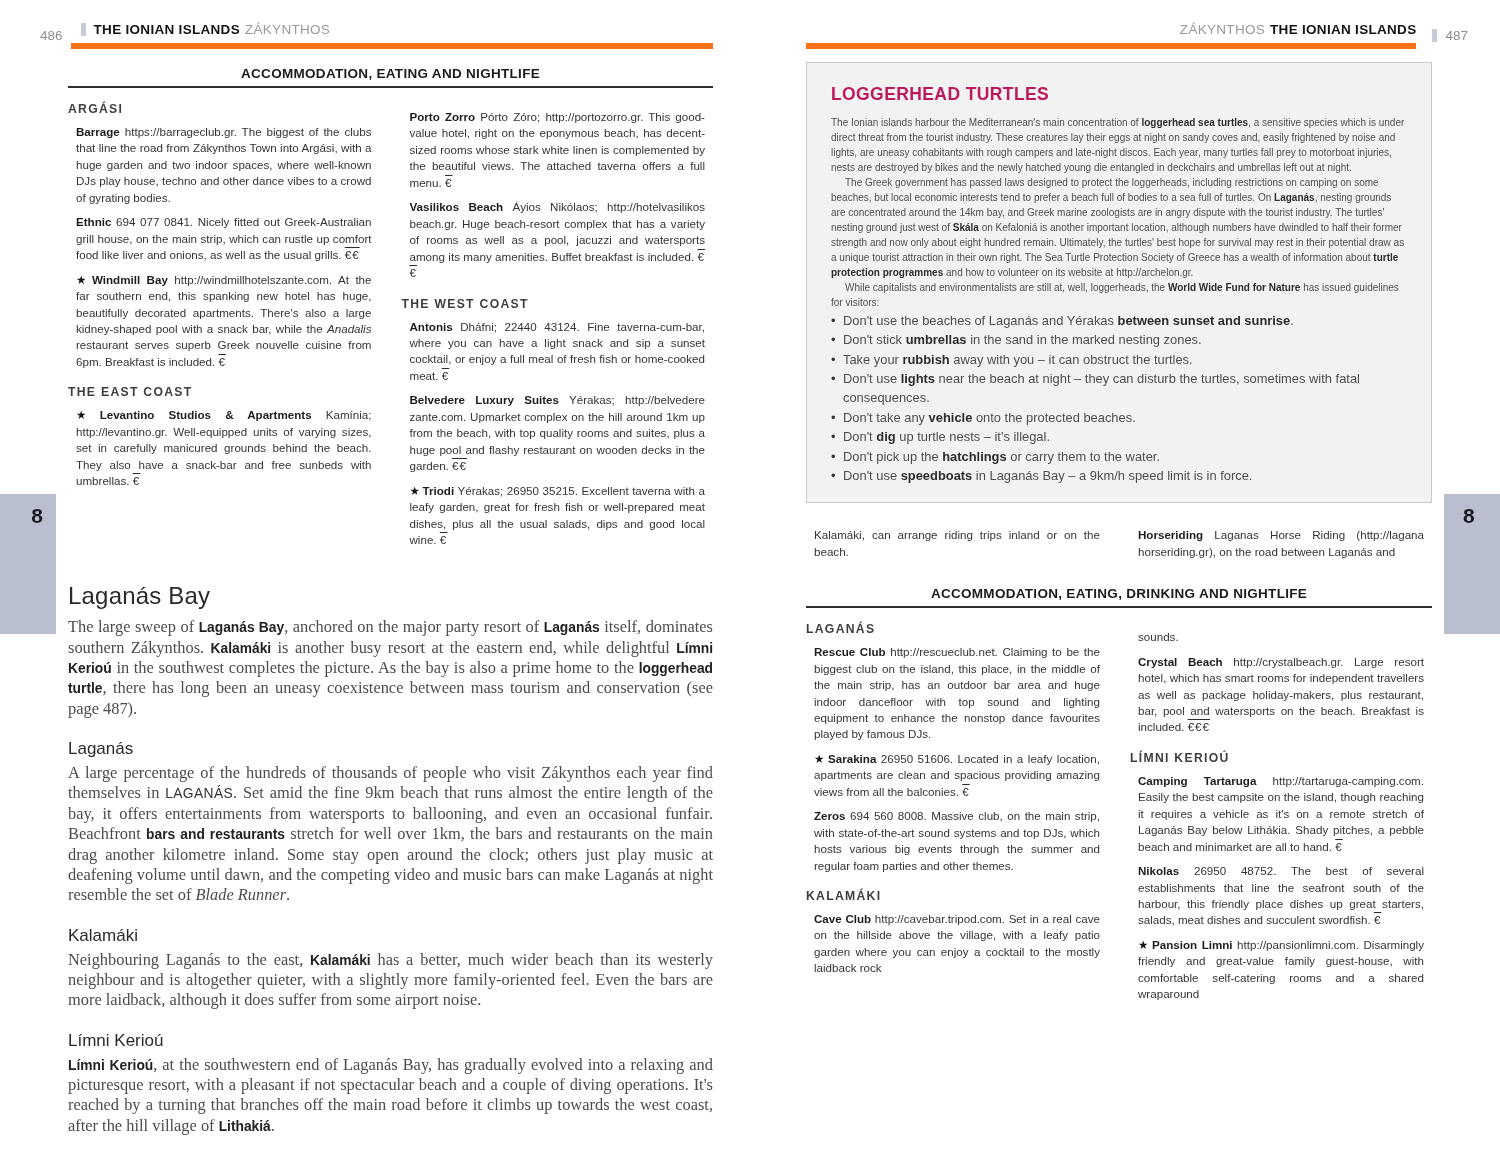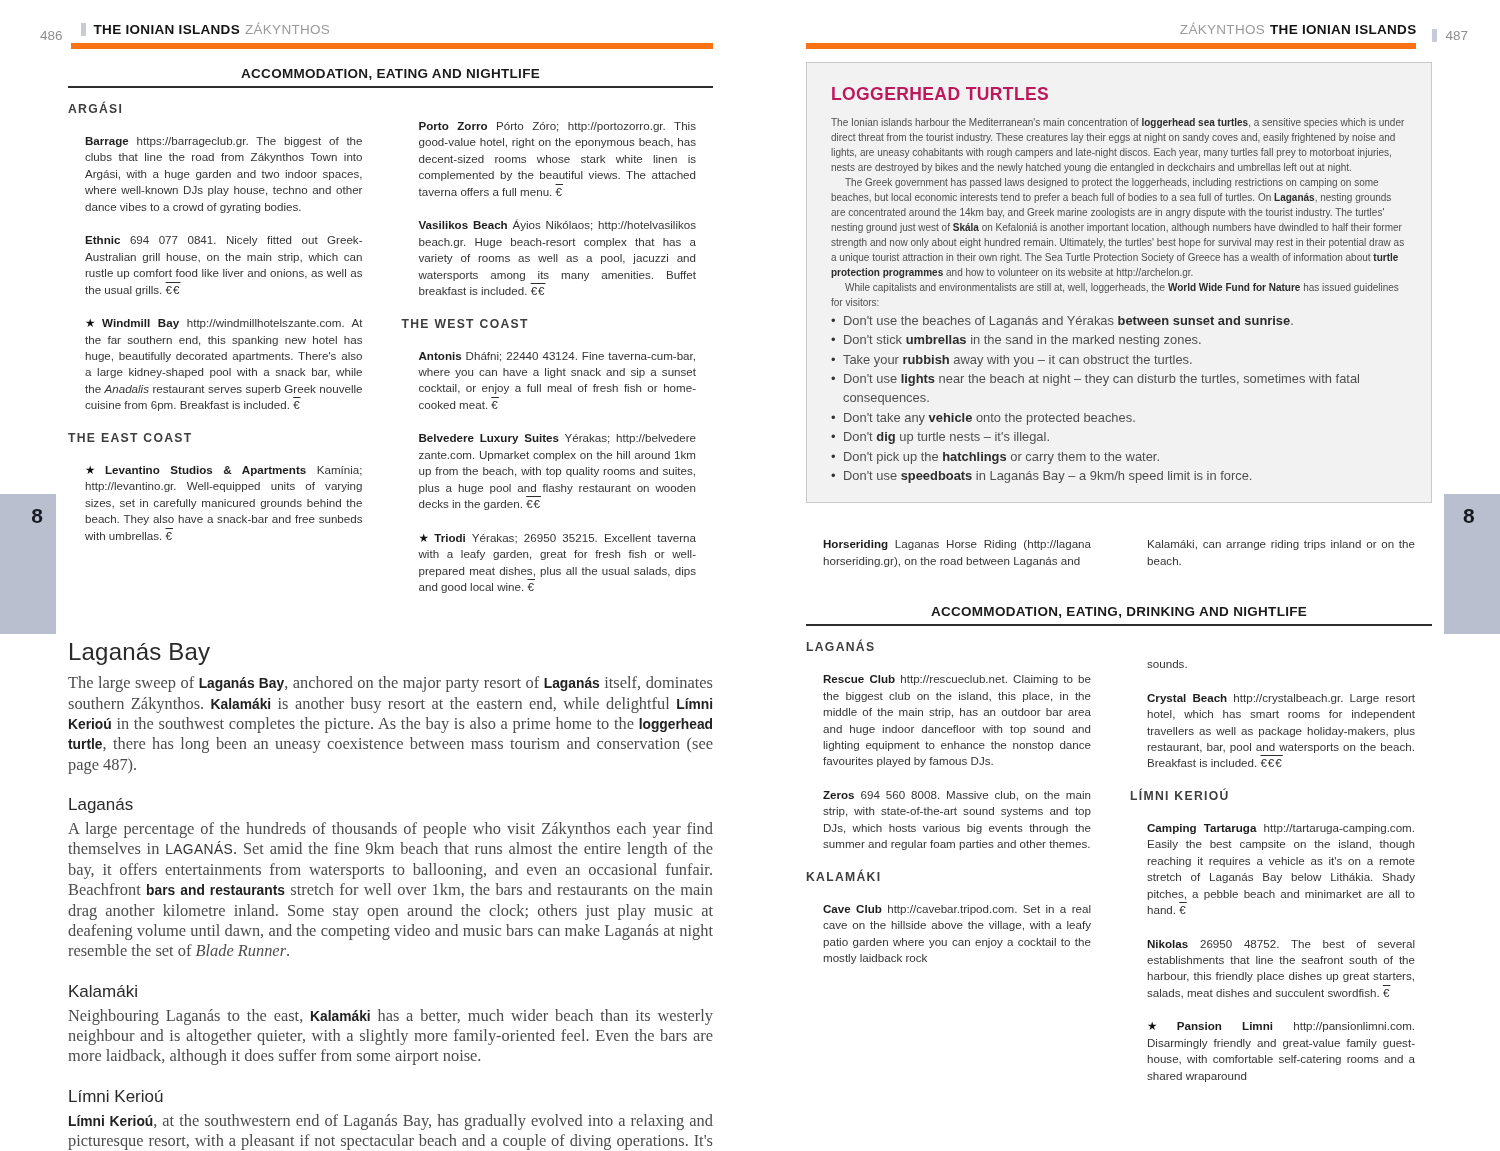--- a/index.html
+++ b/index.html
@@ -32,21 +32,21 @@
   .ph-rule.right .ph-light { margin:0 5px 0 0; }
 
   
   .section-title { margin-top:17px; font-size:13.5px; font-weight:bold; color:#1b1b1b; letter-spacing:.3px; padding-bottom:5px; border-bottom:2px solid #2e2e2e;text-align:center; }
 
   
   .cols { display:flex; gap:22px; margin-top:13px; }
   .col { flex:1; min-width:0; }
   .subhead { font-size:12.2px; font-weight:bold; letter-spacing:1.3px; color:#3e3e3e; margin:15px 0 4px; }
   .col > .subhead:first-child { margin-top:1px; }
-  .entry { font-size:11.6px; line-height:1.42; color:#343434; text-align:justify; margin:17px; }
+  .entry { font-size:11.6px; line-height:1.42; color:#343434; text-align:justify; margin:8px; }
   .entry .seg-b { font-weight:bold; color:#1d1d1d; }
   .entry .seg-i { font-style:italic; }
   .seg-star { color:#111; }
   .seg-price { text-decoration:overline; letter-spacing:1px; color:#2c2c2c; }
 
   
   .big-heading { margin:26px 0 7px; font-size:24px; font-weight:400; color:#2a2a2a; letter-spacing:.2px; }
   .sub-heading { margin:20px 0 4px; font-size:17px; font-weight:400; color:#2a2a2a; }
   .serif-para { font-family:"Liberation Serif",serif; font-size:16.4px; line-height:1.24; color:#4c4c4c; text-align:justify; }
   .serif-para .seg-b { font-family:"Liberation Sans",sans-serif; font-weight:bold; font-size:13.8px; color:#222; }
@@ -187,30 +187,31 @@
               <span class="bullet-body"><span class="seg-t">Don't pick up the </span><span class="seg-b">hatchlings</span><span class="seg-t"> or carry them to the water.</span></span>
             </div>
             <div class="bullet">
               <span class="bullet-marker">•</span>
               <span class="bullet-body"><span class="seg-t">Don't use </span><span class="seg-b">speedboats</span><span class="seg-t"> in Laganás Bay – a 9km/h speed limit is in force.</span></span>
             </div>
           </div>
       </div>
 
       <div class="cols horse">
+        <p class="entry col"><span class="seg-t">Kalamáki, can arrange riding trips inland or on the beach.</span></p>
         <p class="entry col"><span class="seg-b">Horseriding</span><span class="seg-t"> Laganas Horse Riding (http://lagana horseriding.gr), on the road between Laganás and</span></p>
-        <p class="entry col"><span class="seg-t">Kalamáki, can arrange riding trips inland or on the beach.</span></p>
       </div>
 
       <div class="section-title">ACCOMMODATION, EATING, DRINKING AND NIGHTLIFE</div>
 
       <div class="cols">
         <div class="col">
             <div class="subhead">LAGANÁS</div>
             <p class="entry"><span class="seg-b">Rescue Club</span><span class="seg-t"> http://rescueclub.net. Claiming to be the biggest club on the island, this place, in the middle of the main strip, has an outdoor bar area and huge indoor dancefloor with top sound and lighting equipment to enhance the nonstop dance favourites played by famous DJs.</span></p>
+            <p class="entry"><span class="seg-star">★ </span><span class="seg-b">Sarakina</span><span class="seg-t"> 26950 51606. Located in a leafy location, apartments are clean and spacious providing amazing views from all the balconies. </span><span class="seg-price">€</span></p>
             <p class="entry"><span class="seg-b">Zeros</span><span class="seg-t"> 694 560 8008. Massive club, on the main strip, with state-of-the-art sound systems and top DJs, which hosts various big events through the summer and regular foam parties and other themes.</span></p>
             <div class="subhead">KALAMÁKI</div>
             <p class="entry"><span class="seg-b">Cave Club</span><span class="seg-t"> http://cavebar.tripod.com. Set in a real cave on the hillside above the village, with a leafy patio garden where you can enjoy a cocktail to the mostly laidback rock</span></p>
           </div>
         <div class="col">
             <p class="entry"><span class="seg-t">sounds.</span></p>
             <p class="entry"><span class="seg-b">Crystal Beach</span><span class="seg-t"> http://crystalbeach.gr. Large resort hotel, which has smart rooms for independent travellers as well as package holiday-makers, plus restaurant, bar, pool and watersports on the beach. Breakfast is included. </span><span class="seg-price">€€€</span></p>
             <div class="subhead">LÍMNI KERIOÚ</div>
             <p class="entry"><span class="seg-b">Camping Tartaruga</span><span class="seg-t"> http://tartaruga-camping.com. Easily the best campsite on the island, though reaching it requires a vehicle as it's on a remote stretch of Laganás Bay below Lithákia. Shady pitches, a pebble beach and minimarket are all to hand. </span><span class="seg-price">€</span></p>
             <p class="entry"><span class="seg-b">Nikolas</span><span class="seg-t"> 26950 48752. The best of several establishments that line the seafront south of the harbour, this friendly place dishes up great starters, salads, meat dishes and succulent swordfish. </span><span class="seg-price">€</span></p>

